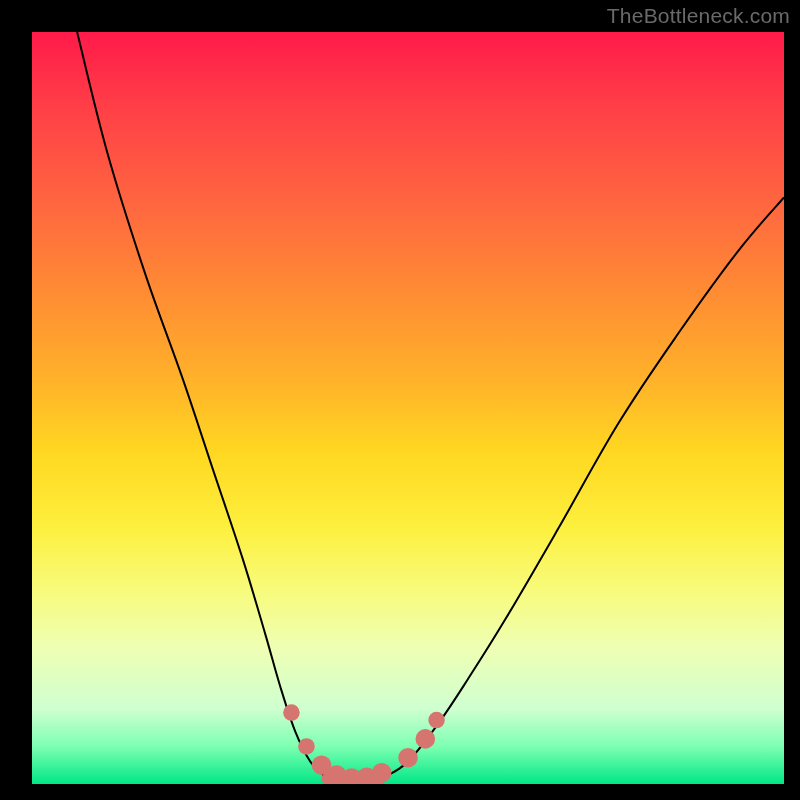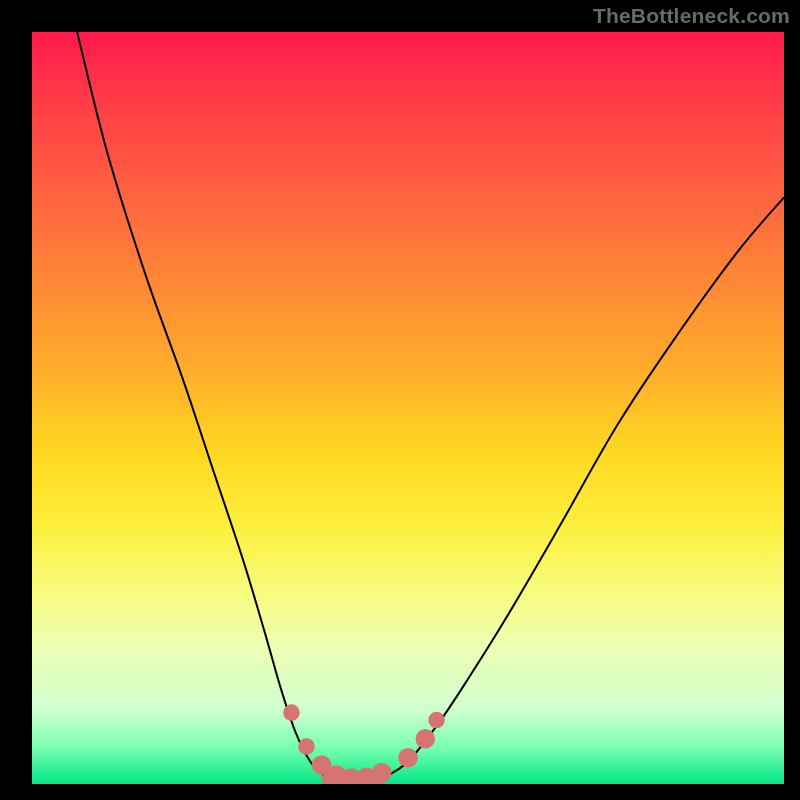--- a/index.html
+++ b/index.html
@@ -55,21 +55,21 @@
     top: 0;
     width: 100%;
     height: 100%;
   }
   .watermark {
     position: absolute;
     top: 4px;
     right: 10px;
     color: #6a6a6a;
     font-size: 21px;
-    font-weight: 700;
+    font-weight: 400;
     letter-spacing: 0.2px;
   }
 </style>
 </head>
 <body>
 
 <div class="frame">
 
   <div class="plot-area">
     <div class="gradient"></div>

